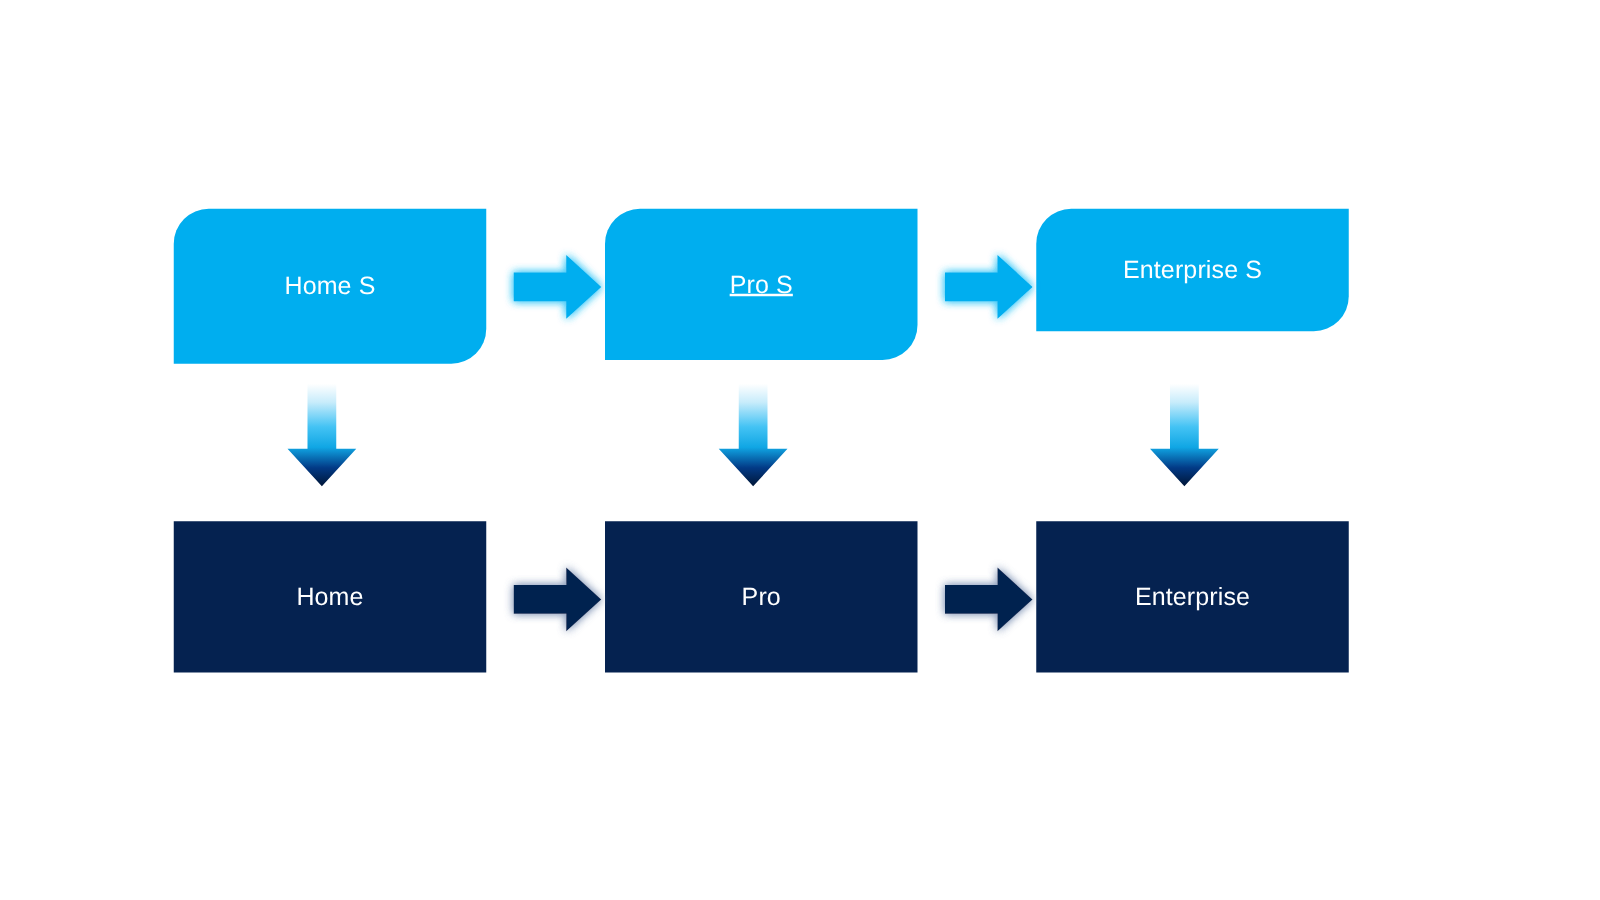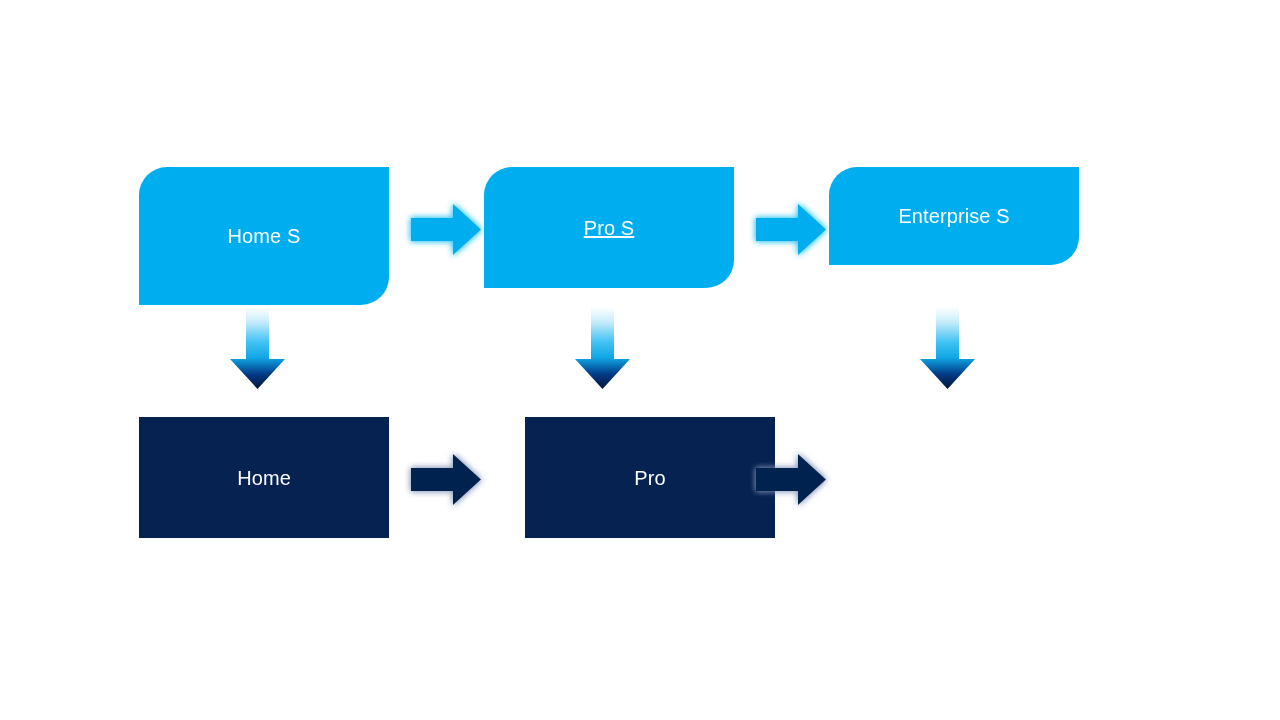--- a/index.html
+++ b/index.html
@@ -49,40 +49,43 @@
   .arrow-h svg, .arrow-v svg {
     display: block;
     overflow: visible;
   }
 </style>
 </head>
 <body>
 
 <div id="canvas">
 
-  <div class="node node-top" style="left:139px; top:167px; width:250px; height:138px;">
+  <div class="node node-top" style="left:139px; top:167px; width:250px; height:124px;">
     <span>Home S</span>
   </div>
 
   <div class="node node-top" style="left:484px; top:167px; width:250px; height:121px;text-decoration:underline;">
     <span>Pro S</span>
   </div>
 
   <div class="node node-top" style="left:829px; top:167px; width:250px; height:98px;">
     <span>Enterprise S</span>
   </div>
 
   <div class="node node-bottom" style="left:139px; top:417px; width:250px; height:121px;text-align:right;">
     <span>Home</span>
   </div>
 
-  <div class="node node-bottom" style="left:484px; top:417px; width:250px; height:121px;margin-left:41px;">
+  <div class="node node-bottom" style="left:484px; top:417px; width:250px; height:121px;">
     <span>Pro</span>
   </div>
 
+  <div class="node node-bottom" style="left:829px; top:417px; width:250px; height:121px;">
+    <span>Enterprise</span>
+  </div>
 
   <svg width="0" height="0" style="position:absolute;left:0;top:0;" aria-hidden="true">
     <defs>
       <filter id="glow-cyan" x="-60%" y="-60%" width="220%" height="220%">
         <feGaussianBlur stdDeviation="3.2" result="b"></feGaussianBlur>
         <feFlood flood-color="#35c6f7" flood-opacity="0.85" result="c"></feFlood>
         <feComposite in="c" in2="b" operator="in" result="g"></feComposite>
         <feMerge>
           <feMergeNode in="g"></feMergeNode>
           <feMergeNode in="g"></feMergeNode>

